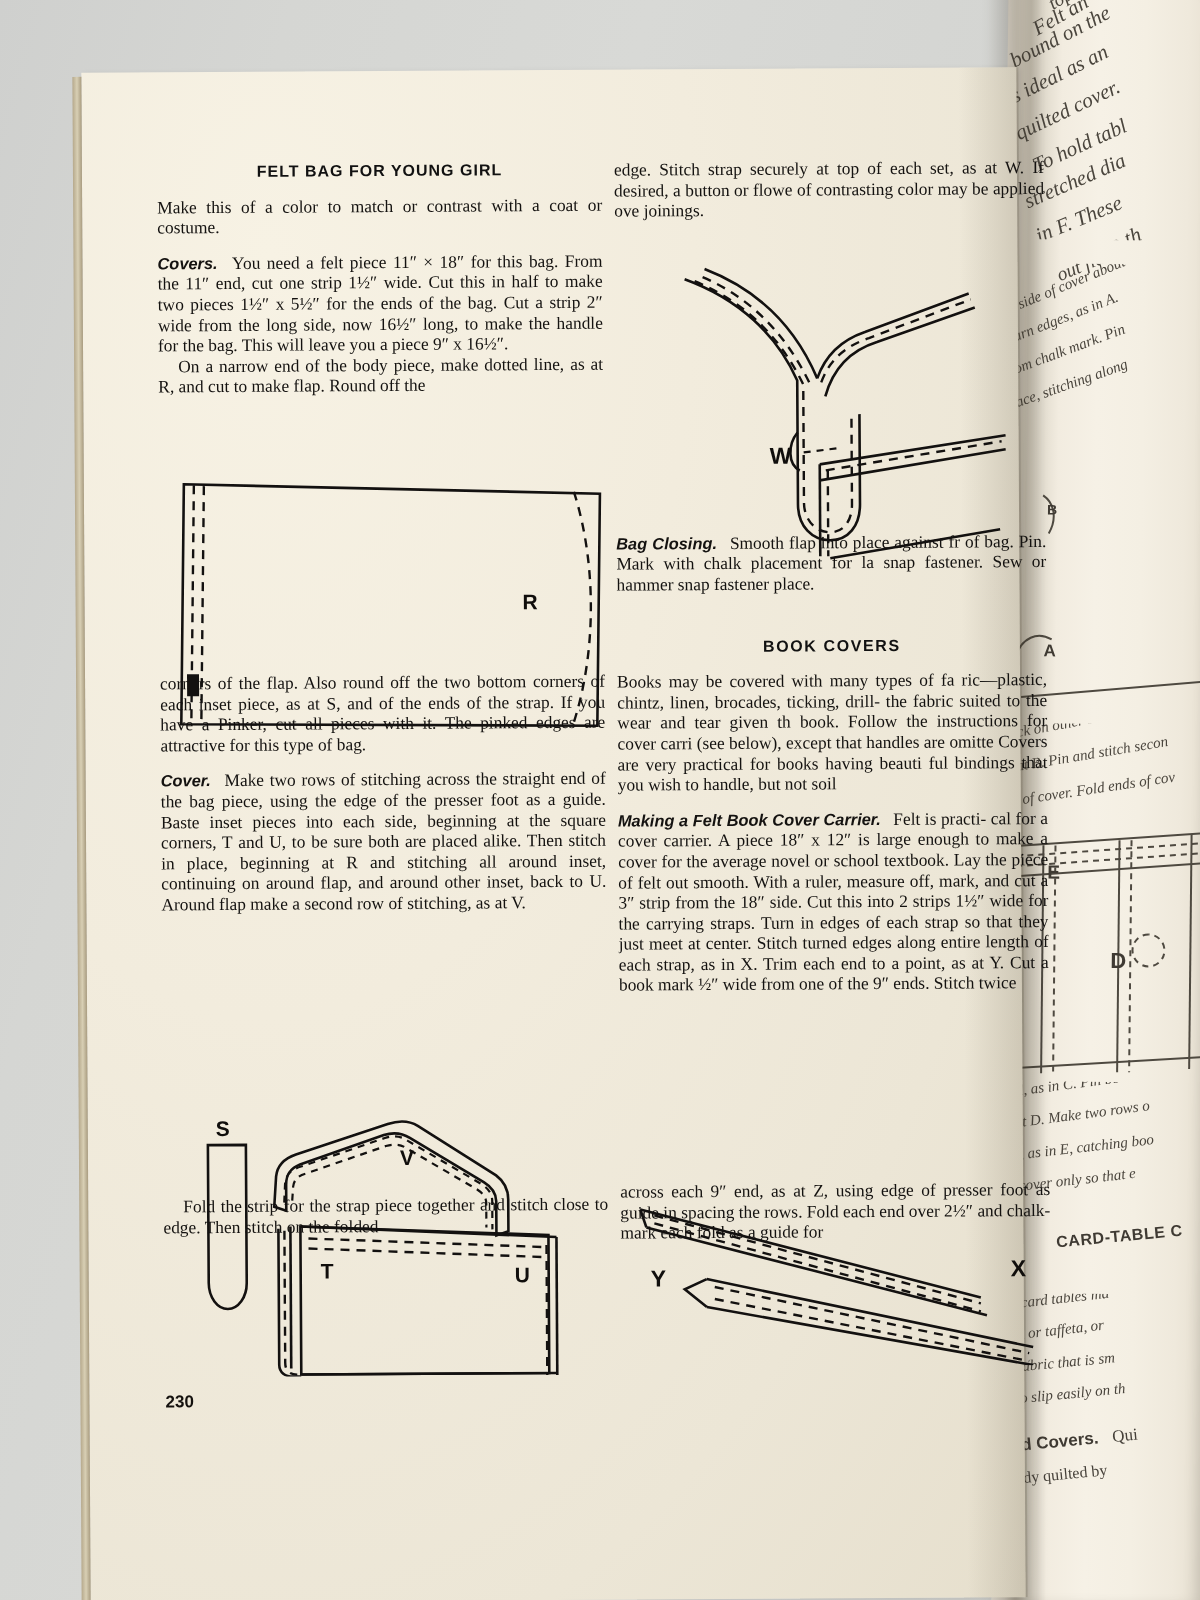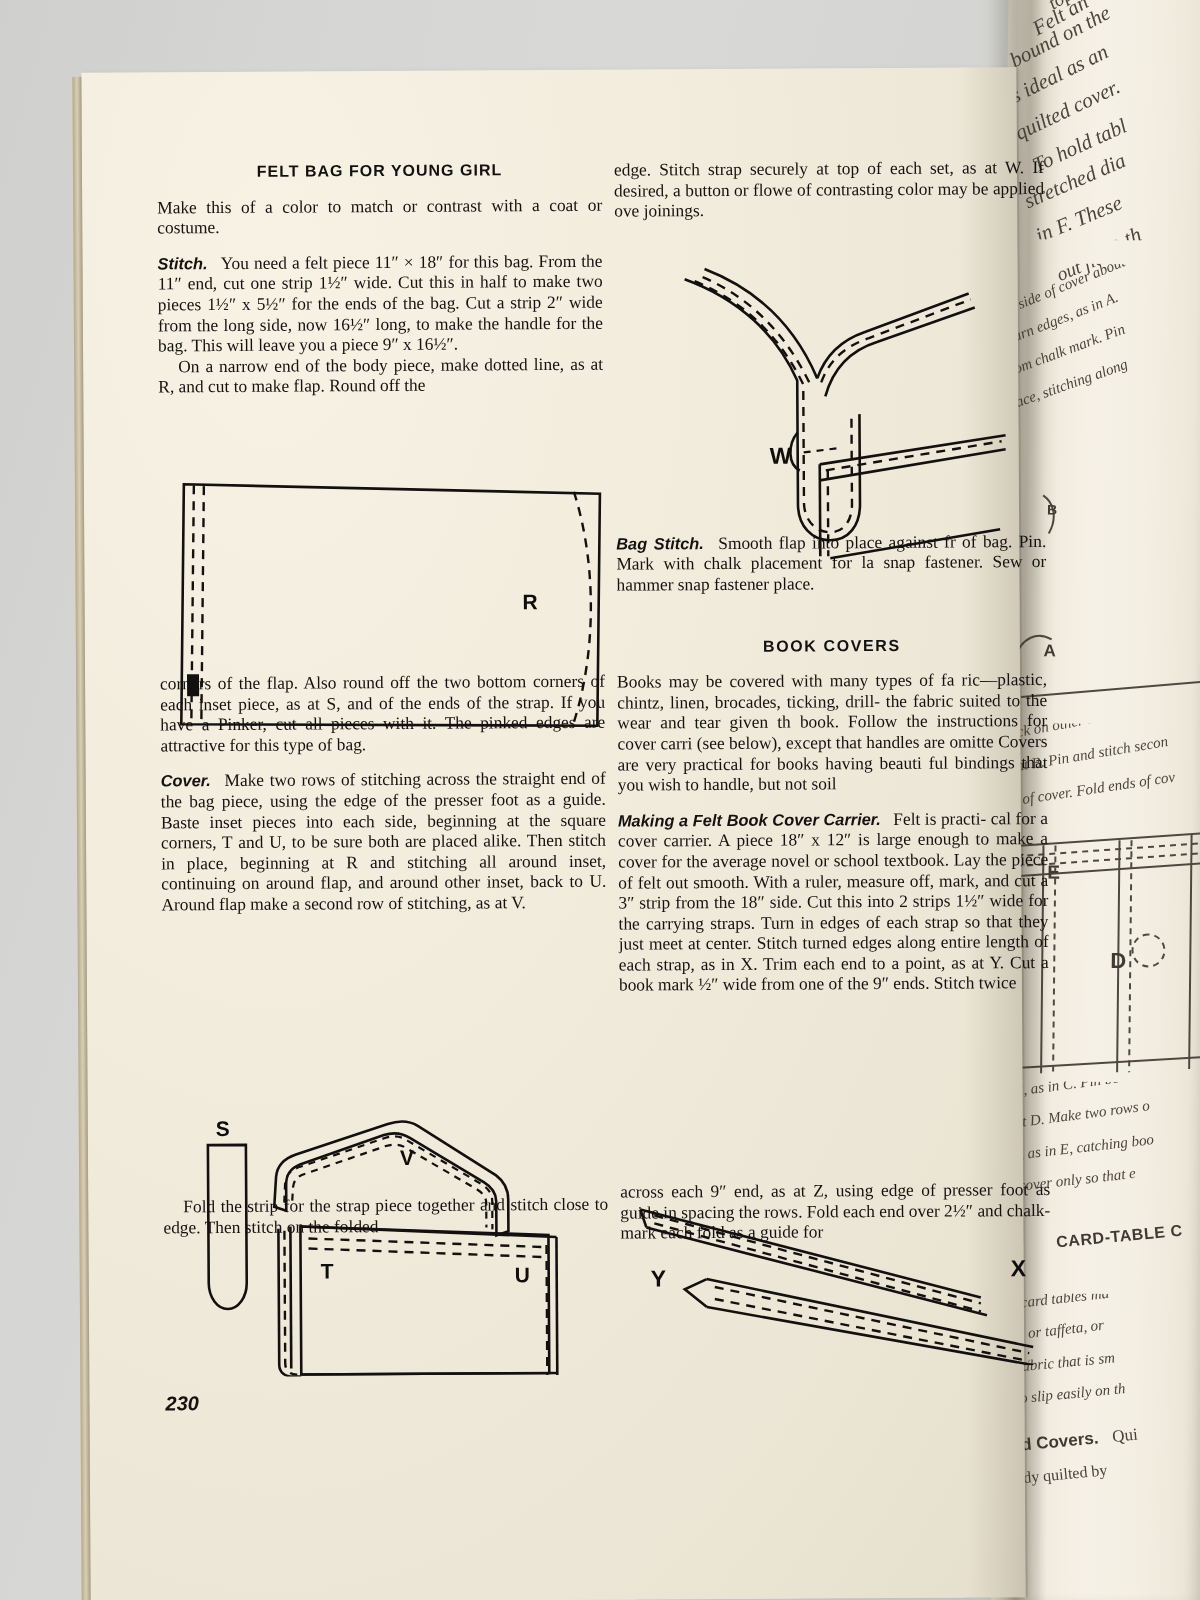--- a/index.html
+++ b/index.html
@@ -65,22 +65,21 @@
   .secttitle.sp{letter-spacing:1.6px;}
   p{margin:0;text-indent:0;}
   p.ind{text-indent:20px;}
   .runin{font-family:"Liberation Sans",sans-serif;font-style:italic;font-weight:bold;font-size:16.4px;}
   .gap{height:15px;}
 
   .clip{overflow:hidden;}
 
   #folio{
     position:absolute;left:76px;top:1320px;
-    font-family:"Liberation Sans",sans-serif;font-weight:bold;font-size:20px;color:#14110e;
-    font-style:italic;
+    font-family:"Liberation Sans",sans-serif;font-weight:bold;font-size:17px;color:#14110e;
   }
 
   
   .fig{position:absolute;}
   .figlabel{
     position:absolute;font-family:"Liberation Sans",sans-serif;font-weight:bold;
     font-size:21px;color:#100e0c;
   }
   svg{display:block;}
   .ln{fill:none;stroke:#131110;stroke-width:2.6;}
@@ -189,21 +188,21 @@
 
       <div class="col" id="colL">
 
         <div class="secttitle">FELT BAG FOR YOUNG GIRL</div>
 
         <p>Make this of a color to match or contrast with a coat or costume.</p>
 
         <div class="gap"></div>
 
         <p>
-          <span class="runin">Stitch.</span>
+          <span class="runin">Covers.</span>
           <span style="padding-left:8px;">You need a felt piece 11″ × 18″ for this bag. From the 11″ end, cut one strip 1½″ wide. Cut this in half to make two pieces 1½″ x 5½″ for the ends of the bag. Cut a strip 2″ wide from the long side, now 16½″ long, to make the handle for the bag. This will leave you a piece 9″ x 16½″.</span>
         </p>
         <p class="ind">On a narrow end of the body piece, make dotted line, as at R, and cut to make flap. Round off the</p>
 
         <div style="height:276px;"></div>
 
         <p>corners of the flap. Also round off the two bottom corners of each inset piece, as at S, and of the ends of the strap. If you have a Pinker, cut all pieces with it. The pinked edges are attractive for this type of bag.</p>
 
         <div class="gap"></div>
 
@@ -266,21 +265,21 @@
 
       <div id="folio">230</div>
 
       <div class="col clip" id="colR">
 
         <p>edge. Stitch strap securely at top of each set, as at W. If desired, a button or flowe of contrasting color may be applied ove joinings.</p>
 
         <div style="height:312px;"></div>
 
         <p>
-          <span class="runin">Bag Stitch.</span>
+          <span class="runin">Bag Closing.</span>
           <span style="padding-left:8px;">Smooth flap into place against fr of bag. Pin. Mark with chalk placement for la snap fastener. Sew or hammer snap fastener place.</span>
         </p>
 
         <div style="height:42px;"></div>
 
         <div class="secttitle sp">BOOK  COVERS</div>
 
         <p>Books may be covered with many types of fa ric—plastic, chintz, linen, brocades, ticking, drill- the fabric suited to the wear and tear given th book. Follow the instructions for cover carri (see below), except that handles are omitte Covers are very practical for books having beauti ful bindings that you wish to handle, but not soil</p>
 
         <div class="gap"></div>

